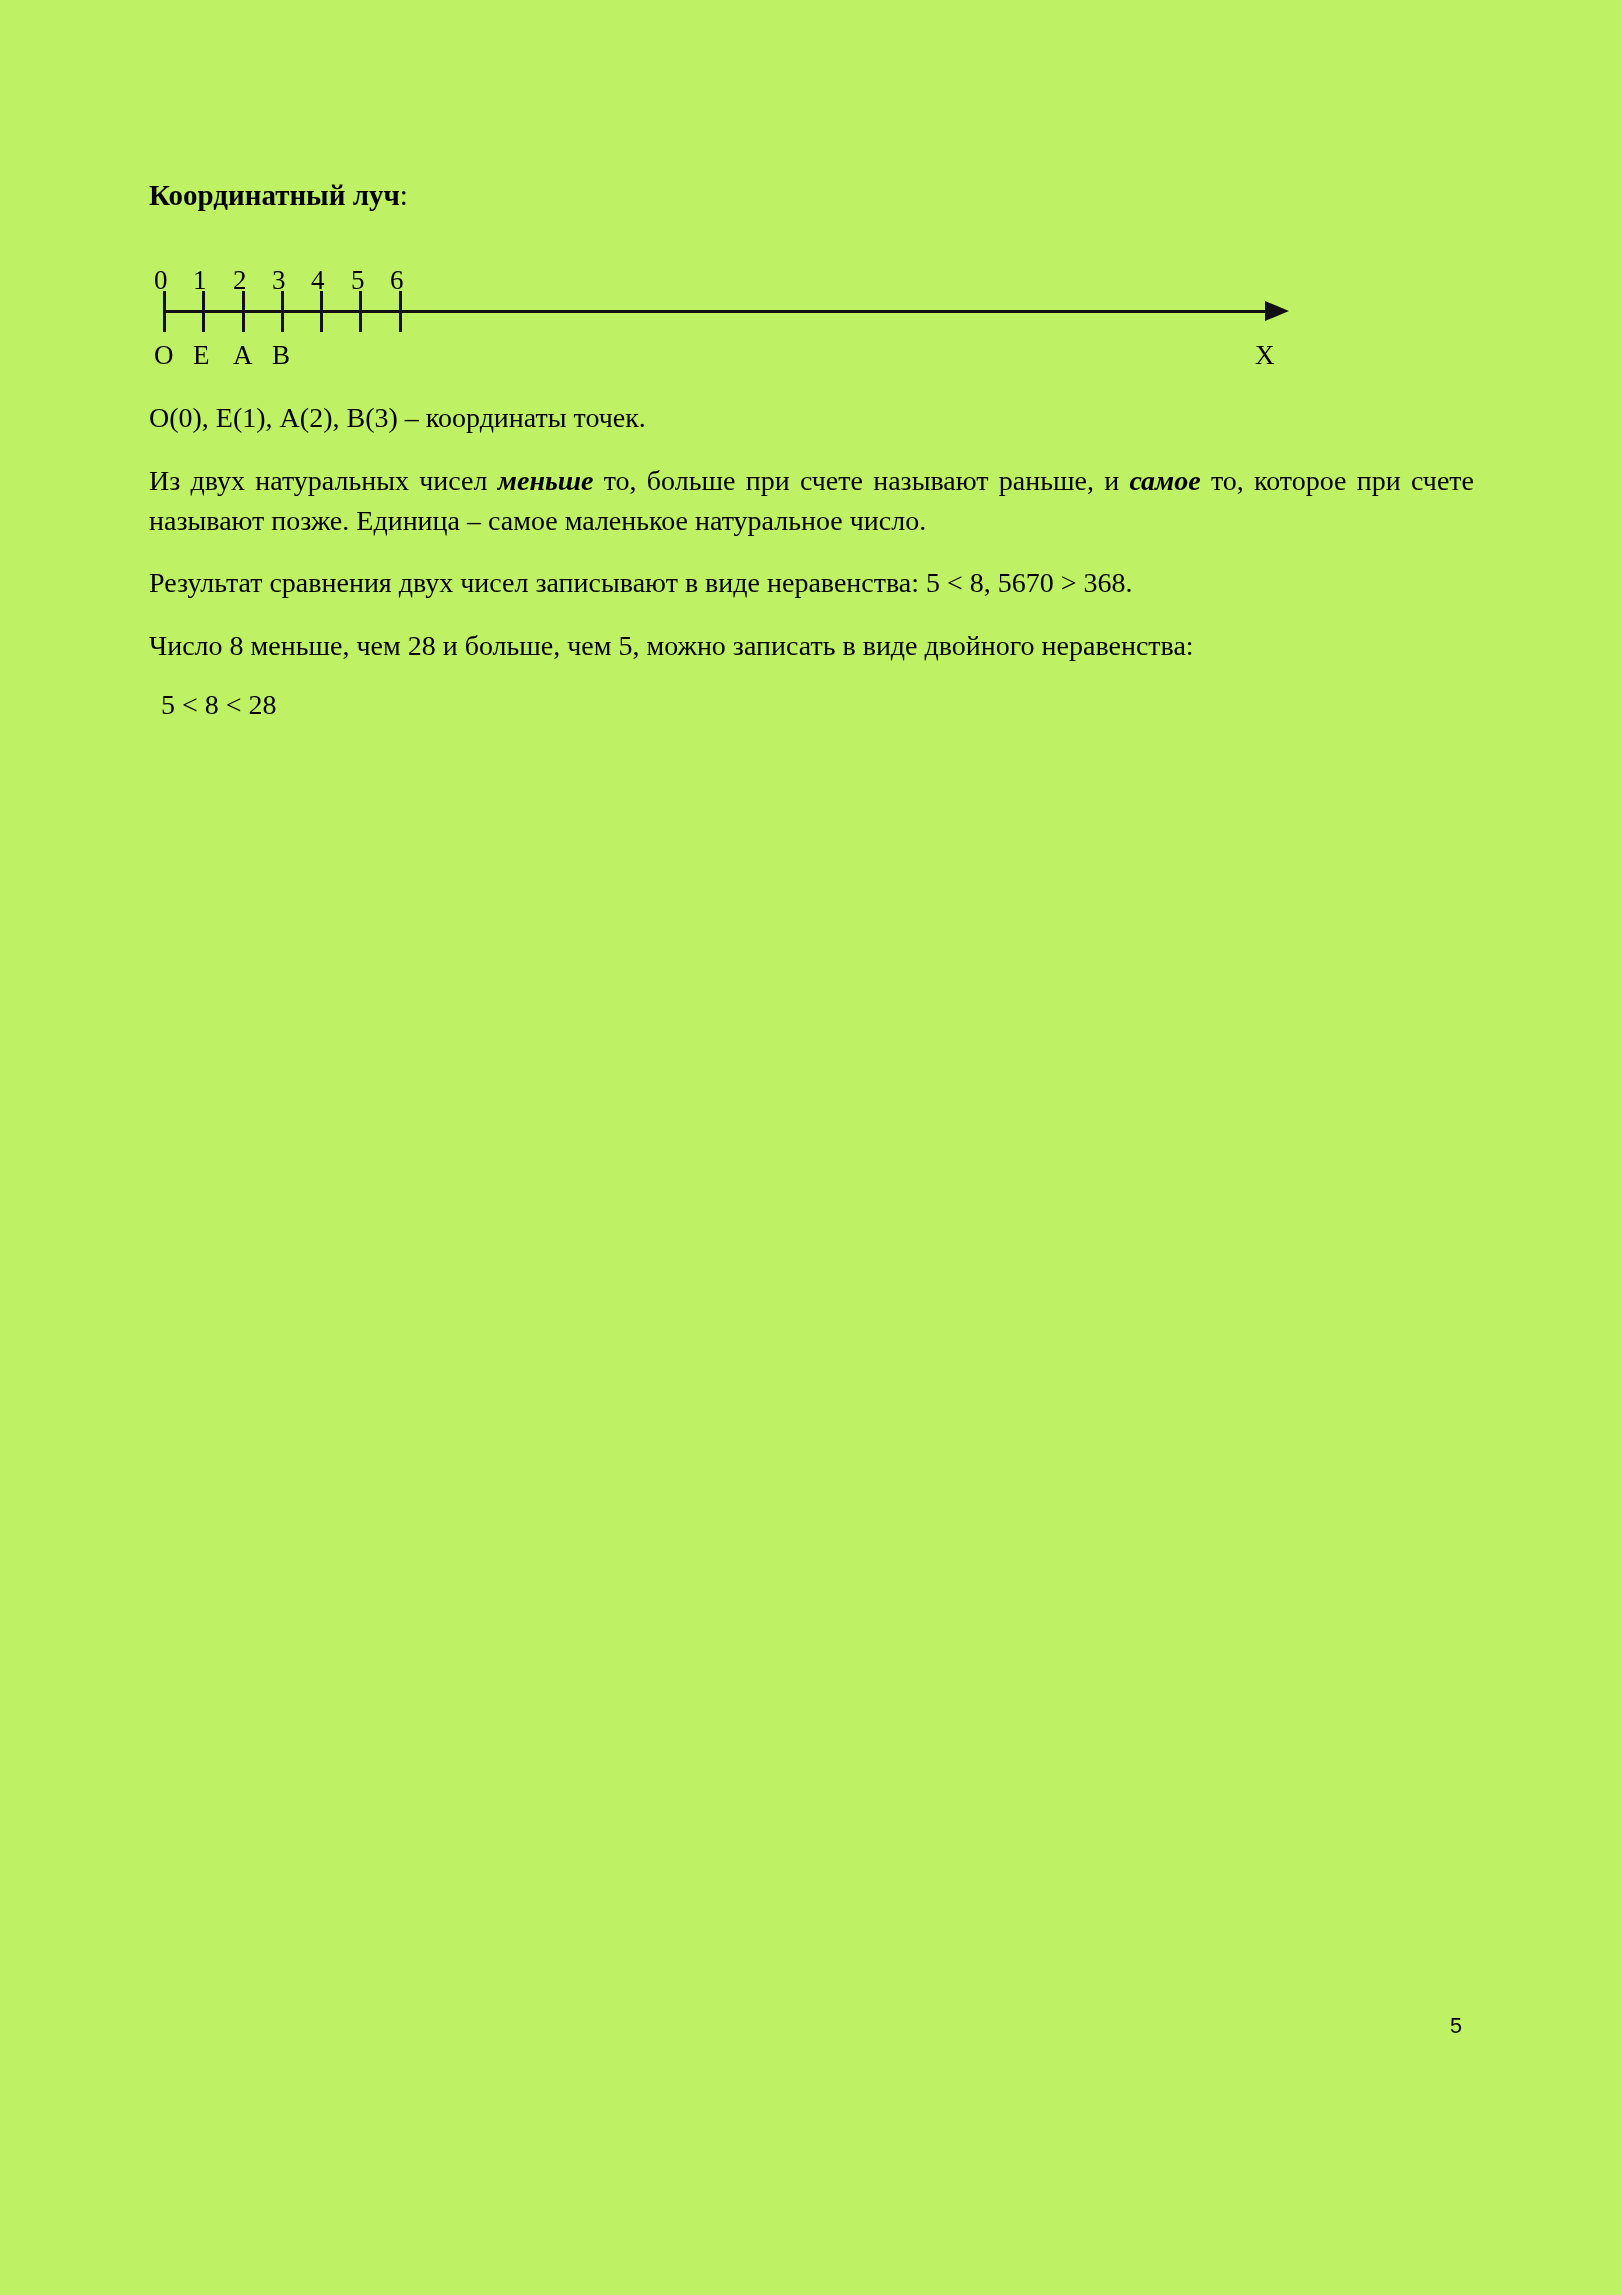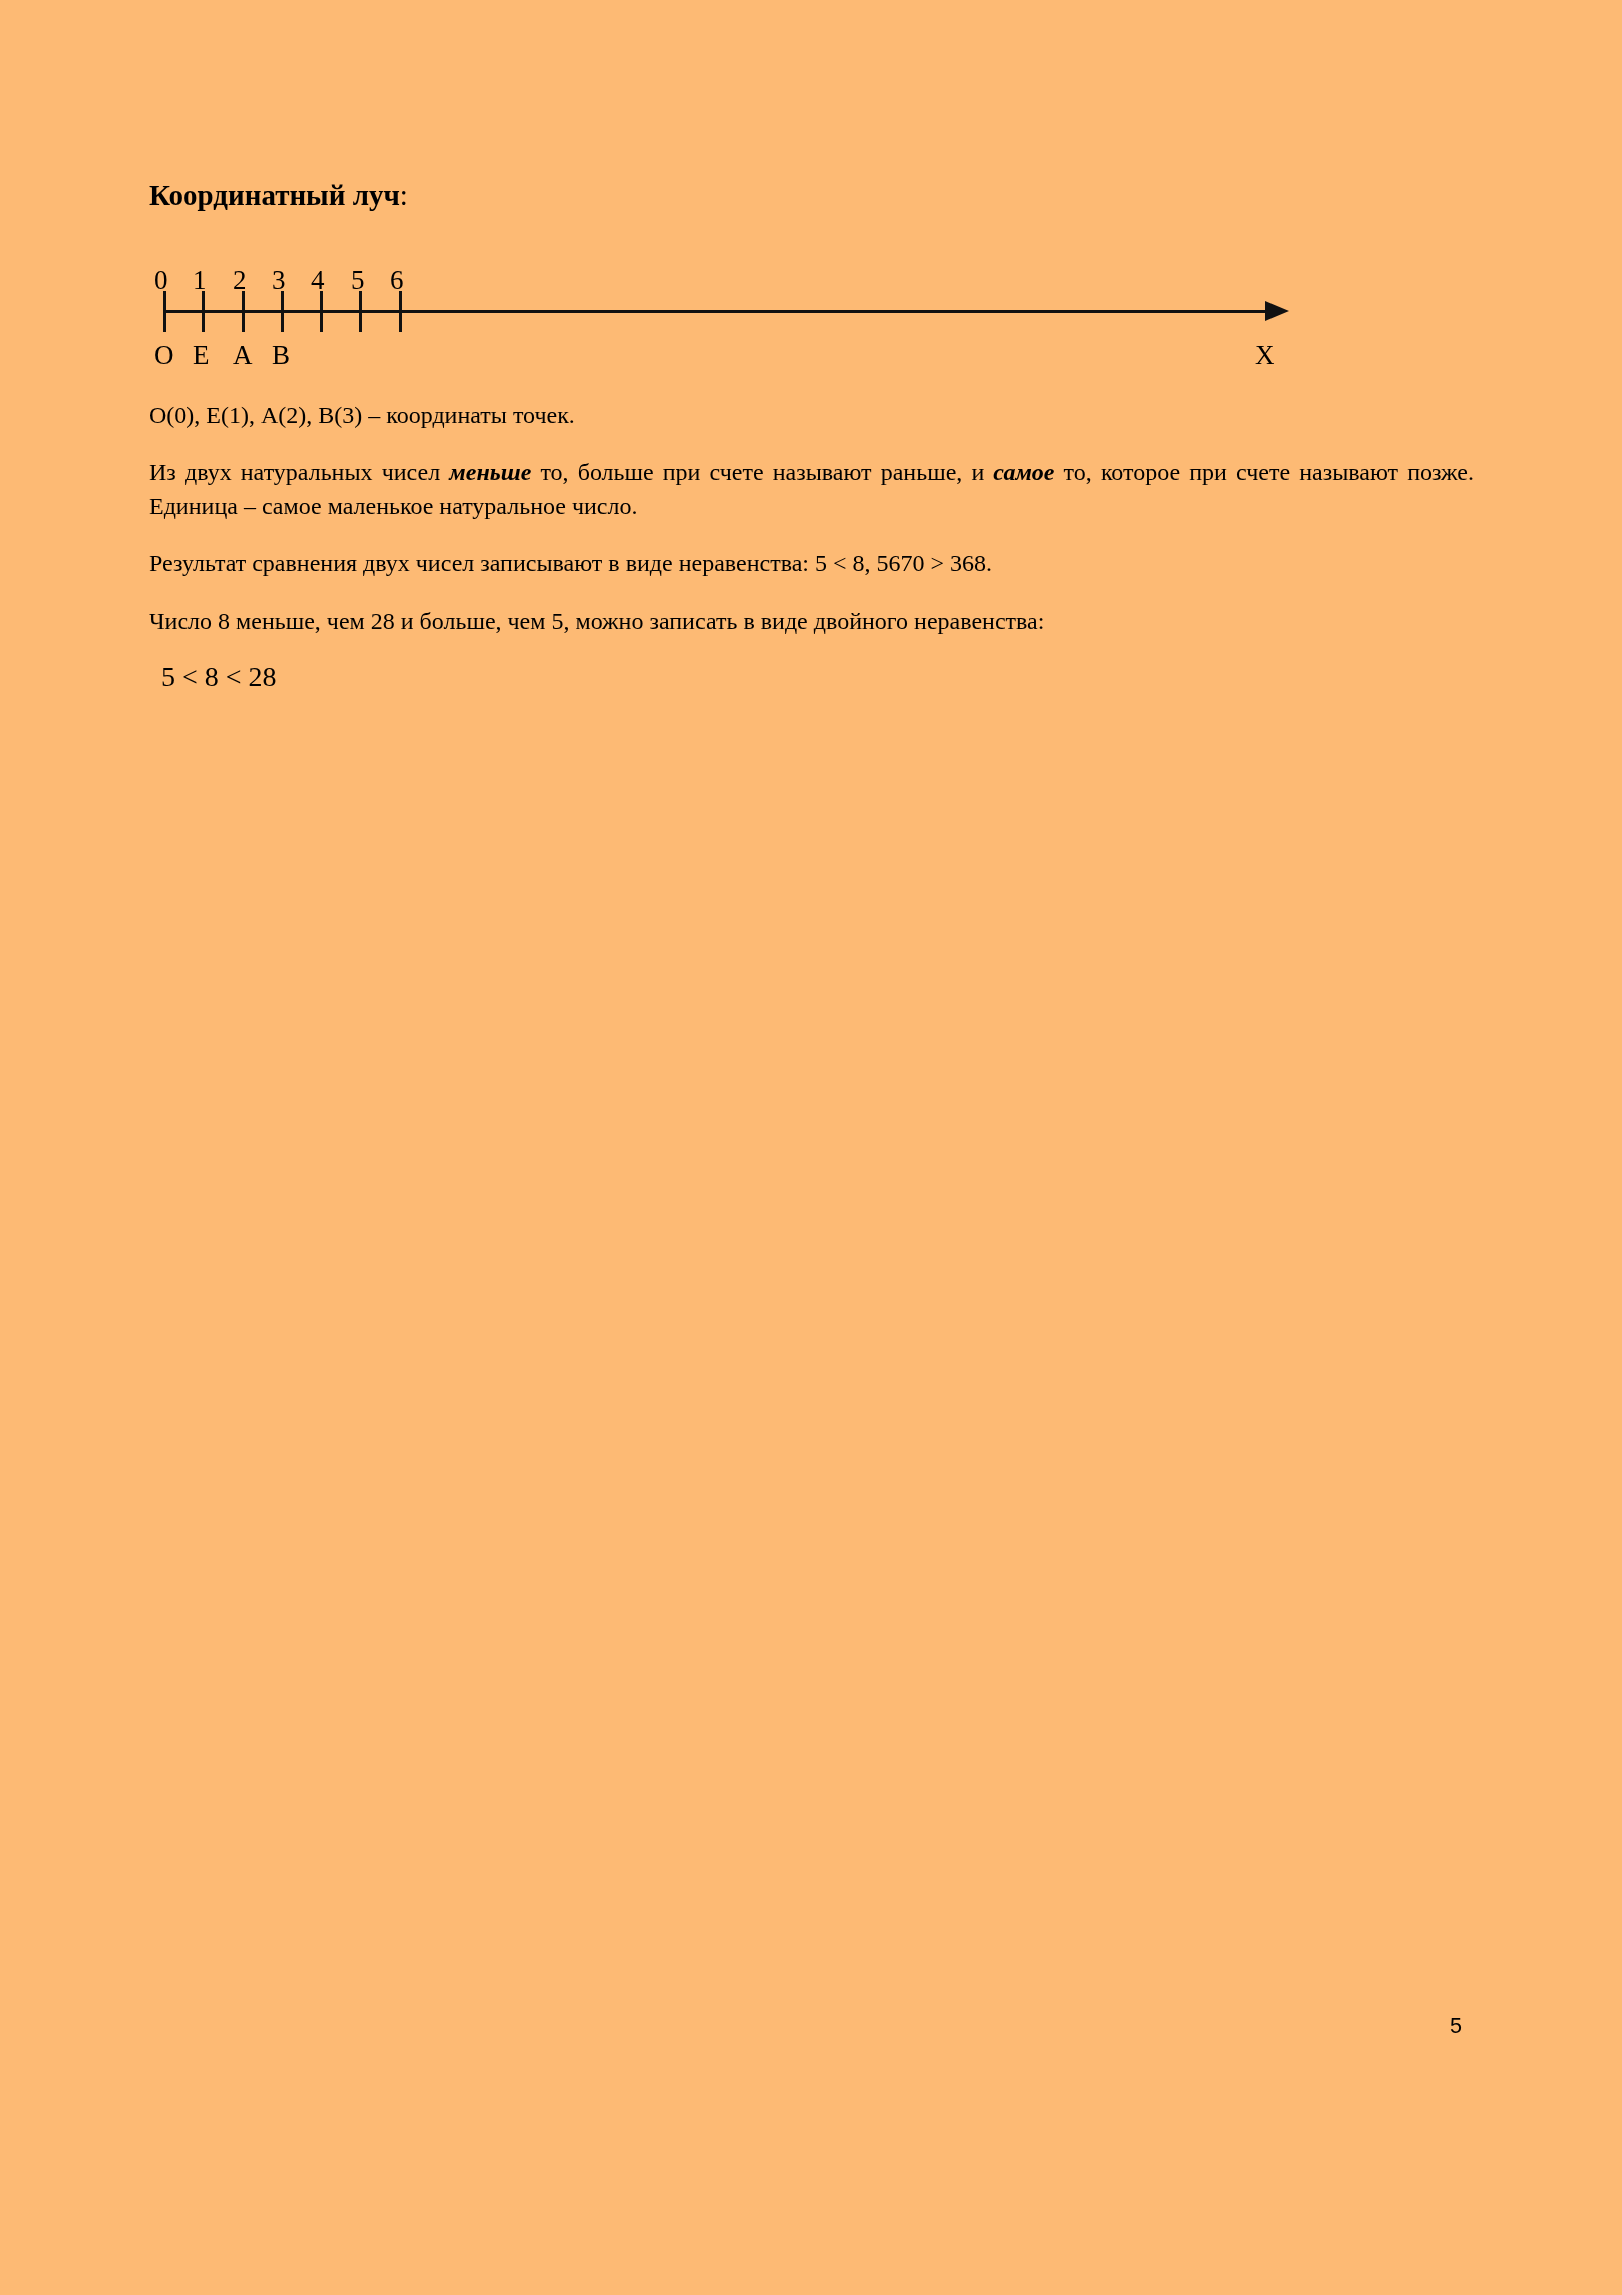--- a/index.html
+++ b/index.html
@@ -5,21 +5,21 @@
   html, body {
     margin: 0;
     padding: 0;
     background: #ffffff;
   }
 
   .page {
     position: relative;
     width: 1623px;
     height: 2295px;
-    background: #fdba74;
+    background: #bef264;
     overflow: hidden;
     font-family: "Liberation Serif", "DejaVu Serif", serif;
     color: #000000;
   }
 
   
   .content {
     position: absolute;
     left: 149px;
     top: 179px;
@@ -95,21 +95,21 @@
 
   .nl-xlabel {
     position: absolute;
     top: 113px;
     font-size: 27px;
     line-height: 1;
   }
 
   
   p.body {
-    font-size: 24px;
+    font-size: 28px;
     line-height: 1.42;
     margin: 0 0 23px 0;
     text-align: justify;
     text-justify: inter-word;
   }
   p.body.last-para {
     margin-bottom: 19px;
   }
   p.body .b {
     font-weight: bold;

